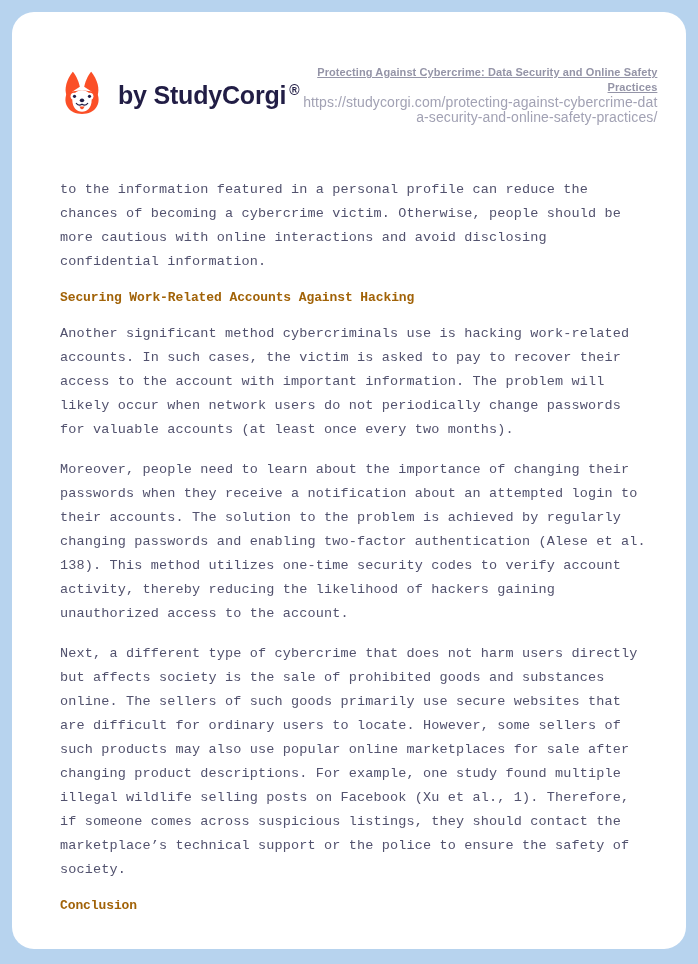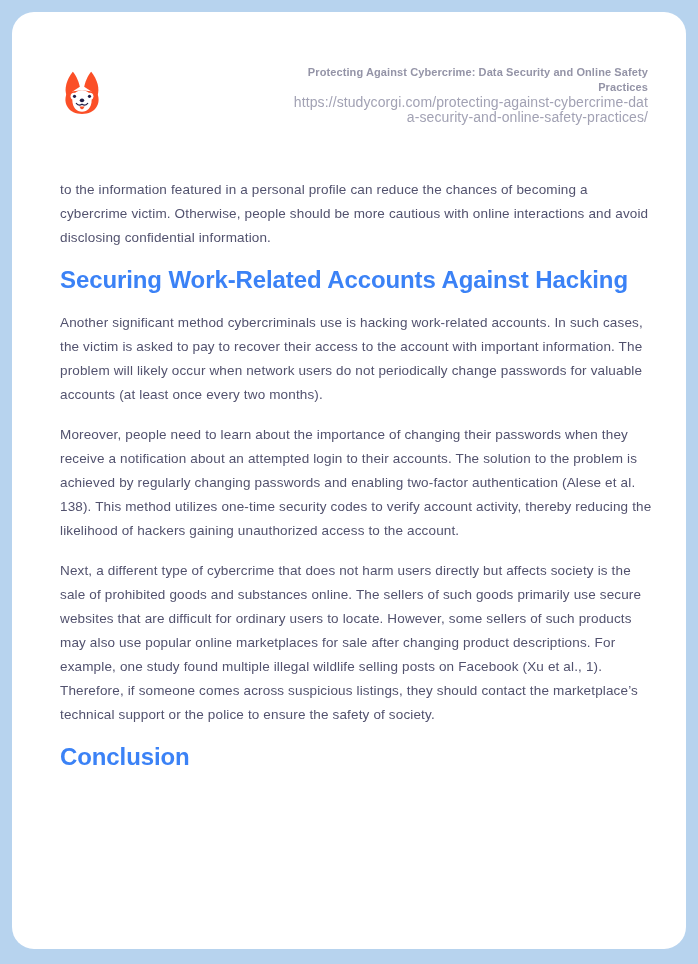--- a/index.html
+++ b/index.html
@@ -47,45 +47,47 @@
     width: 358px;
     text-align: right;
     flex: 0 0 auto;
   }
   .doc-title {
     font-size: 11px;
     font-weight: bold;
     color: #9494a7;
     line-height: 15px;
     letter-spacing: 0.1px;
+    text-decoration: underline;
   }
   .doc-url {
     font-size: 14px;
     color: #a2a2b4;
     line-height: 15px;
     word-break: break-all;
     text-decoration: none;
     display: block;
     letter-spacing: 0.1px;
   }
   .article {
     padding: 53px 16px 0 48px;
+    font-family: Liberation Mono, monospace;
   }
   .article p {
     font-size: 13.5px;
     line-height: 24px;
     color: #52526e;
     letter-spacing: 0.15px;
     margin: 0 0 16px 0;
     max-width: 592px;
   }
   .article h2 {
-    font-size: 24px;
+    font-size: 13px;
     font-weight: bold;
-    color: #3b82f6;
+    color: #a16207;
     letter-spacing: -0.1px;
     margin: 10px 0 17px 0;
   }
   .article h2:first-child { margin-top: 0; }
 </style>
 </head>
 <body>
 
 <div class="card">
 
@@ -105,20 +107,21 @@
 
         <circle cx="33" cy="58" r="3.6" fill="#211d45"></circle>
         <circle cx="67" cy="58" r="3.6" fill="#211d45"></circle>
 
         <ellipse cx="50" cy="67" rx="5" ry="4.2" fill="#211d45"></ellipse>
 
         <path d="M37 74 Q43 81 50 76 Q57 81 63 74" fill="none" stroke="#211d45" stroke-width="2.6" stroke-linecap="round"></path>
 
         <path d="M44 81 Q50 94 56 81 Z" fill="#fb4f27"></path>
       </svg>
+      <div class="brand"><span>by StudyCorgi</span><sup>®</sup></div>
     </div>
     <div class="doc-meta">
       <div class="doc-title">Protecting Against Cybercrime: Data Security and Online Safety Practices</div>
       <a class="doc-url" href="#">https://studycorgi.com/protecting-against-cybercrime-data-security-and-online-safety-practices/</a>
     </div>
   </div>
 
   <div class="article">
     <p>to the information featured in a personal profile can reduce the chances of becoming a cybercrime victim. Otherwise, people should be more cautious with online interactions and avoid disclosing confidential information.</p>
     <h2>Securing Work-Related Accounts Against Hacking</h2>

